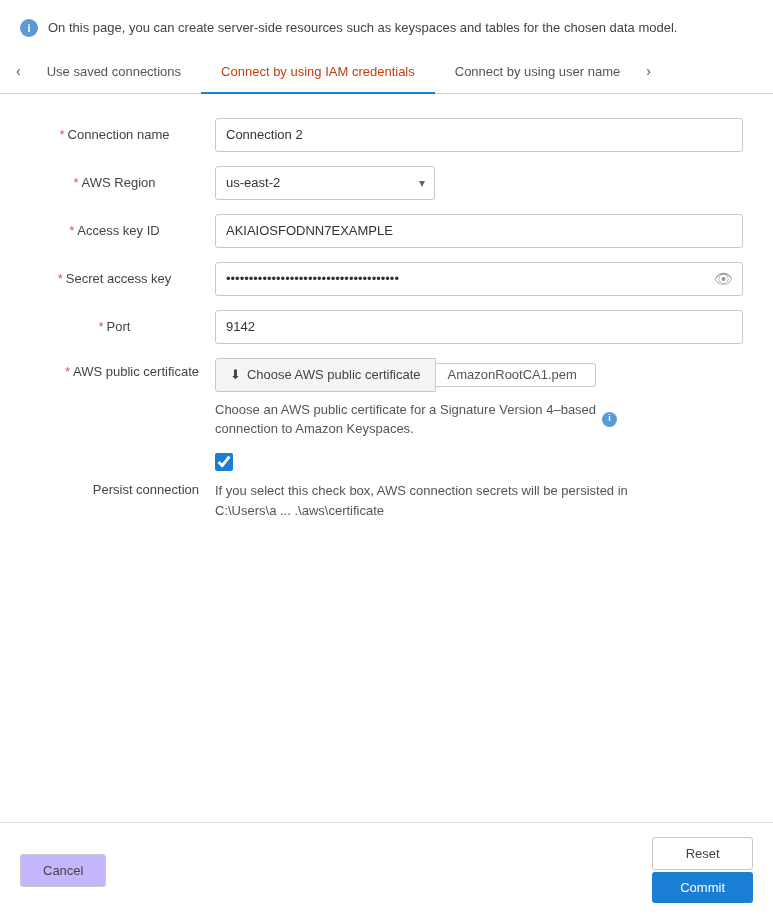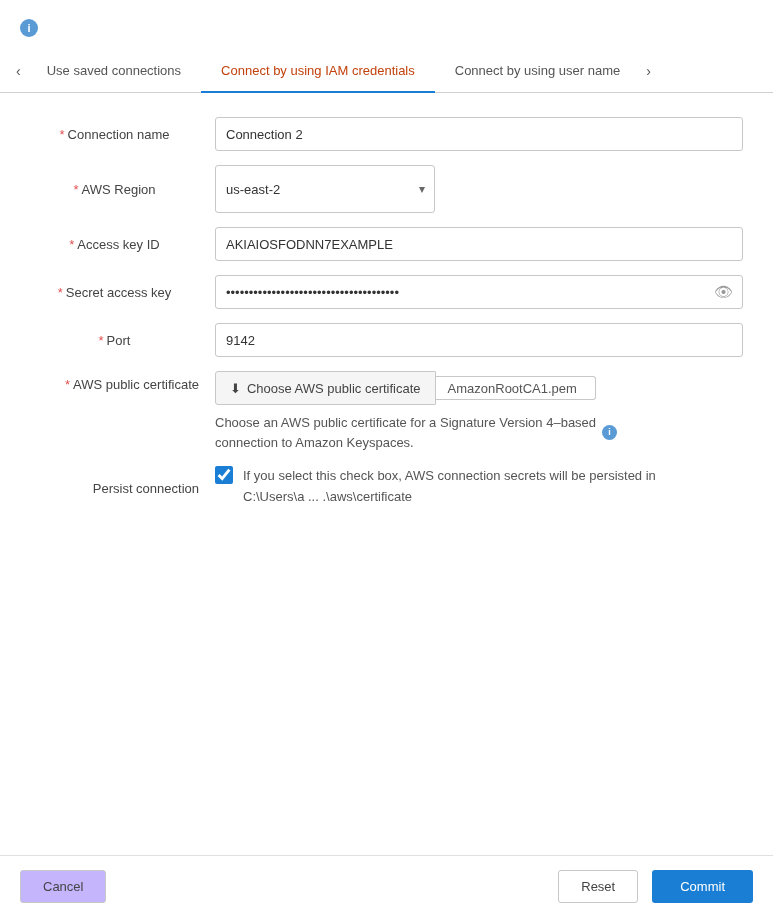--- a/index.html
+++ b/index.html
@@ -109,21 +109,21 @@
       font-size: 13px;
       color: #333;
       outline: none;
     }
     .select-wrapper {
       position: relative;
       width: 220px;
     }
     .form-select {
       width: 100%;
-      height: 48px;
+      height: 34px;
       border: 1px solid #c8c8c8;
       border-radius: 3px;
       padding: 0 30px 0 10px;
       font-size: 13px;
       color: #333;
       appearance: none;
       background: #fff;
       cursor: pointer;
       outline: none;
     }
@@ -241,20 +241,21 @@
       text-align: right;
       padding-right: 16px;
       font-size: 13px;
       color: #444;
       flex-shrink: 0;
       padding-top: 4px;
     }
     .persist-right {
       flex: 1;
       display: flex;
+      flex-direction: column;
       gap: 10px;
     }
     .persist-checkbox {
       width: 18px;
       height: 18px;
       accent-color: #1a7fd4;
       cursor: pointer;
     }
     .persist-description {
       font-size: 13px;
@@ -263,21 +264,21 @@
     }
     .footer-bar {
       display: flex;
       align-items: center;
       justify-content: space-between;
       padding: 14px 20px;
       border-top: 1px solid #e0e0e0;
       background: #fff;
     }
     .footer-left { display: flex; gap: 10px; }
-    .footer-right { display: flex; gap: 14px; }
+    .footer-right { display: flex; gap: 2px; flex-direction: column; }
     .btn-cancel {
       padding: 8px 22px;
       border: 1px solid #c8c8c8;
       border-radius: 3px;
       background: #c4b5fd;
       font-size: 13px;
       color: #444;
       cursor: pointer;
     }
     .btn-reset {
@@ -303,20 +304,21 @@
       font-size: 13px;
     }
   </style>
 </head>
 <body>
 
 <div class="page-wrapper">
 
   <div class="info-banner">
     <div class="info-icon">i</div>
+    <span class="info-text">On this page, you can create server-side resources such as keyspaces and tables for the chosen data model.</span>
   </div>
 
   <div class="tabs-bar">
     <span class="tab-nav-arrow">‹</span>
     <div class="tab-item">Use saved connections</div>
     <div class="tab-item active">Connect by using IAM credentials</div>
     <div class="tab-item">Connect by using user name</div>
     <span class="tab-nav-arrow">›</span>
   </div>
 

